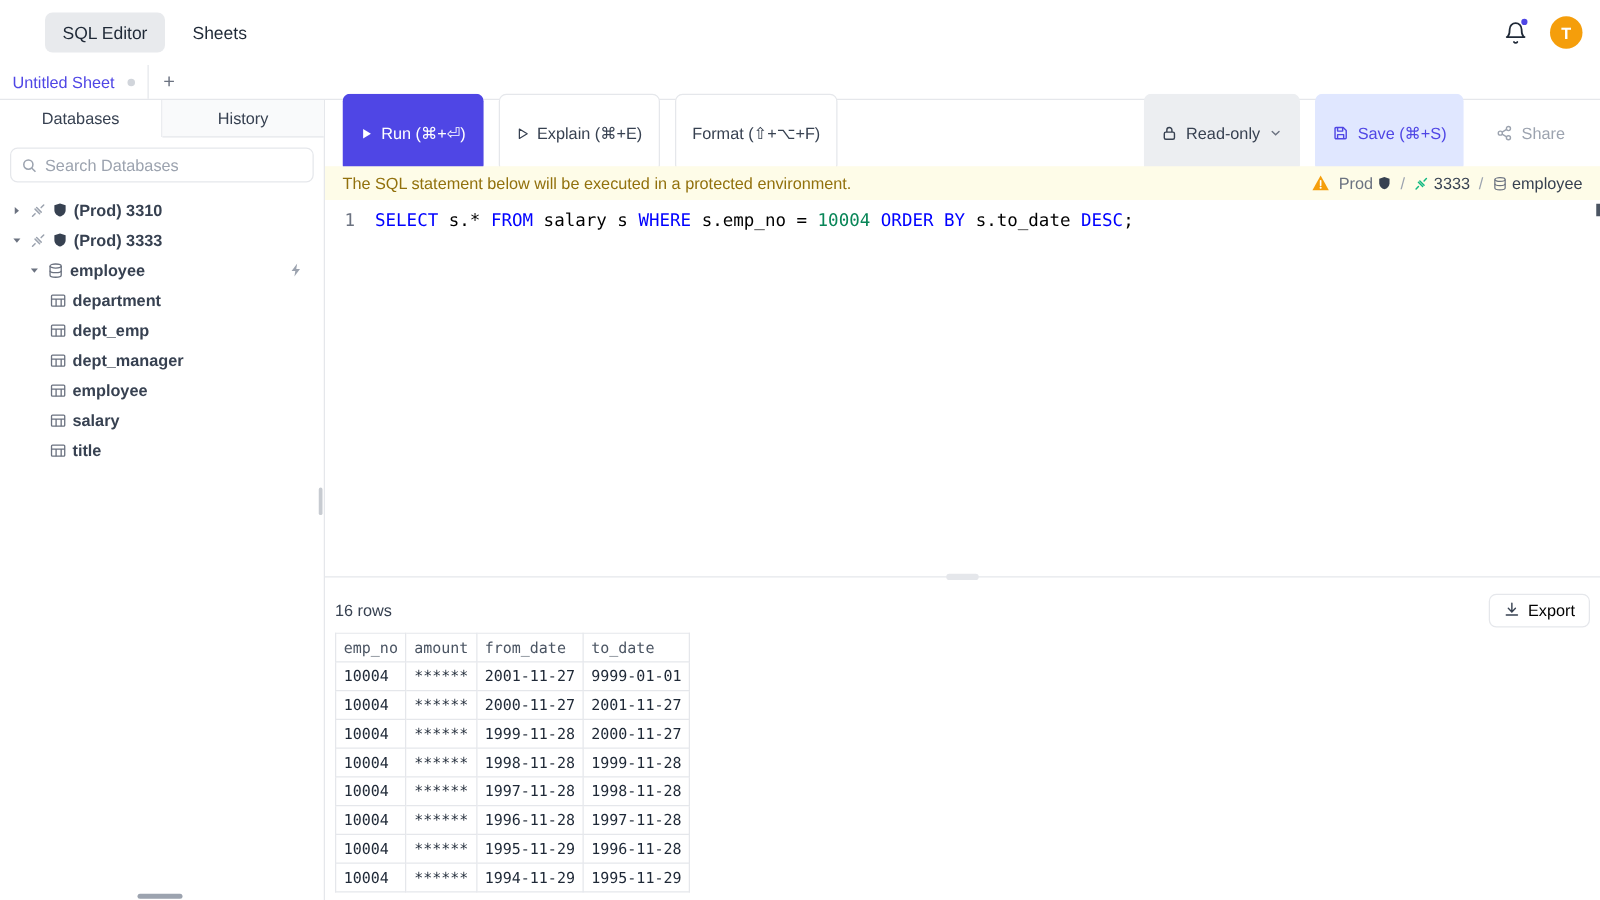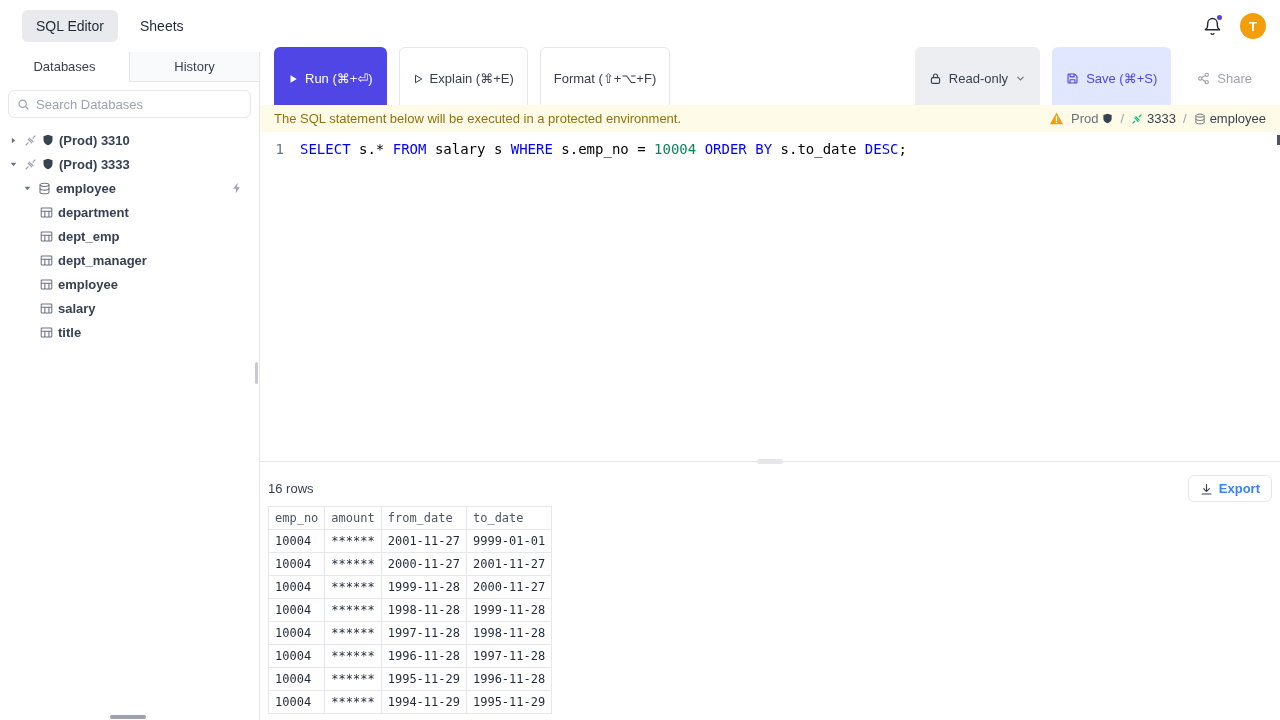--- a/index.html
+++ b/index.html
@@ -4,21 +4,21 @@
 <style>
   * { box-sizing: border-box; margin: 0; padding: 0; }
   html,body { width:1280px; height:720px; overflow:hidden; background:#fff;
     font-family:"Liberation Sans", sans-serif; color:#111827; }
   .app { width:1280px; height:720px; display:flex; flex-direction:column; }
 
   
   .header { height:52px; display:flex; align-items:center; padding:0 14px; flex-shrink:0; }
   .brand { display:flex; align-items:center; gap:8px; }
   .brand-name { font-size:22px; font-weight:800; letter-spacing:-0.5px; color:#111; }
-  .topnav { display:flex; align-items:center; gap:8px; margin-left:8px; font-size:14px; }
+  .topnav { display:flex; align-items:center; gap:8px; margin-left:22px; font-size:14px; }
   .nav-item { padding:8px 14px; border-radius:6px; color:#1f2937; cursor:pointer; }
   .nav-item.active { background:#e8eaed; font-weight:500; }
   .header-right { margin-left:auto; display:flex; align-items:center; gap:18px; }
   .bell-wrap { position:relative; display:flex; cursor:pointer; }
   .bell-dot { position:absolute; top:-2px; right:0; width:5px; height:5px; border-radius:50%; background:#4f46e5; }
   .avatar { width:26px; height:26px; border-radius:50%; background:#f59e0b; color:#fff;
     display:flex; align-items:center; justify-content:center; font-size:13px; font-weight:700; cursor:pointer; }
 
   
   .tabstrip { height:28px; border-bottom:1px solid #e5e7eb; display:flex; align-items:stretch; flex-shrink:0; }
@@ -86,23 +86,23 @@
 
   
   .results { height:250px; display:flex; flex-direction:column; flex-shrink:0; }
   .res-toolbar { height:36px; display:flex; align-items:center; gap:10px; padding:0 8px; flex-shrink:0; }
   .res-search { width:160px; height:26px; border:1px solid #e5e7eb; border-radius:6px;
     display:flex; align-items:center; gap:6px; padding:0 8px; }
   .res-search input { border:none; outline:none; font-size:13px; width:100%; color:#374151;
     font-family:"Liberation Sans", sans-serif; }
   .res-search input::placeholder { color:#9ca3af; }
   .rowcount { font-size:13px; color:#374151; }
-  .export-btn { margin-left:auto; display:inline-flex; align-items:flex-end; gap:6px; font-size:13px;
-    color:#3b82f6; border:1px solid #e5e7eb; border-radius:6px; padding:5px 11px; background:#fff;
-    cursor:pointer; font-family:"Liberation Sans", sans-serif;font-weight:bold; }
+  .export-btn { margin-left:auto; display:inline-flex; align-items:flex-start; gap:6px; font-size:13px;
+    color:#000000; border:1px solid #e5e7eb; border-radius:6px; padding:5px 11px; background:#fff;
+    cursor:pointer; font-family:"Liberation Sans", sans-serif; }
   .table-wrap { flex:1; overflow:hidden; padding-left:8px; }
   table.res-table { border-collapse:collapse; font-family:"DejaVu Sans Mono","Liberation Mono",monospace;
     font-size:12px; table-layout:fixed; }
   .res-table col.c1 { width:52px; } .res-table col.c2 { width:48px; }
   .res-table col.c3 { width:79px; } .res-table col.c4 { width:76px; }
   .res-table th, .res-table td { border:1px solid #e5e7eb; padding:3px 6px; text-align:left;
     font-weight:normal; height:23px; overflow:hidden; white-space:nowrap; }
   .res-table th { color:#4b5563; }
   .res-table td { color:#1f2937; }
 </style>
@@ -123,20 +123,27 @@
             <path d="M18 8a6 6 0 10-12 0c0 7-3 8-3 8h18s-3-1-3-8"></path>
               <path d="M10.3 21a2 2 0 003.4 0"></path>
           </svg>
         </span>
         <span class="bell-dot"></span>
       </span>
       <span class="avatar">T</span>
     </div>
   </div>
 
+  <div class="tabstrip">
+    <div class="sheet-tab">
+      <span>Untitled Sheet</span>
+      <span class="mod-dot"></span>
+    </div>
+    <div class="add-tab">+</div>
+  </div>
 
   <div class="body-row">
 
     <div class="sidebar">
       <div class="sb-tabs">
         <div class="sb-tab active">Databases</div>
         <div class="sb-tab">History</div>
       </div>
       <div class="sb-search">
         <span style="display:flex;">

